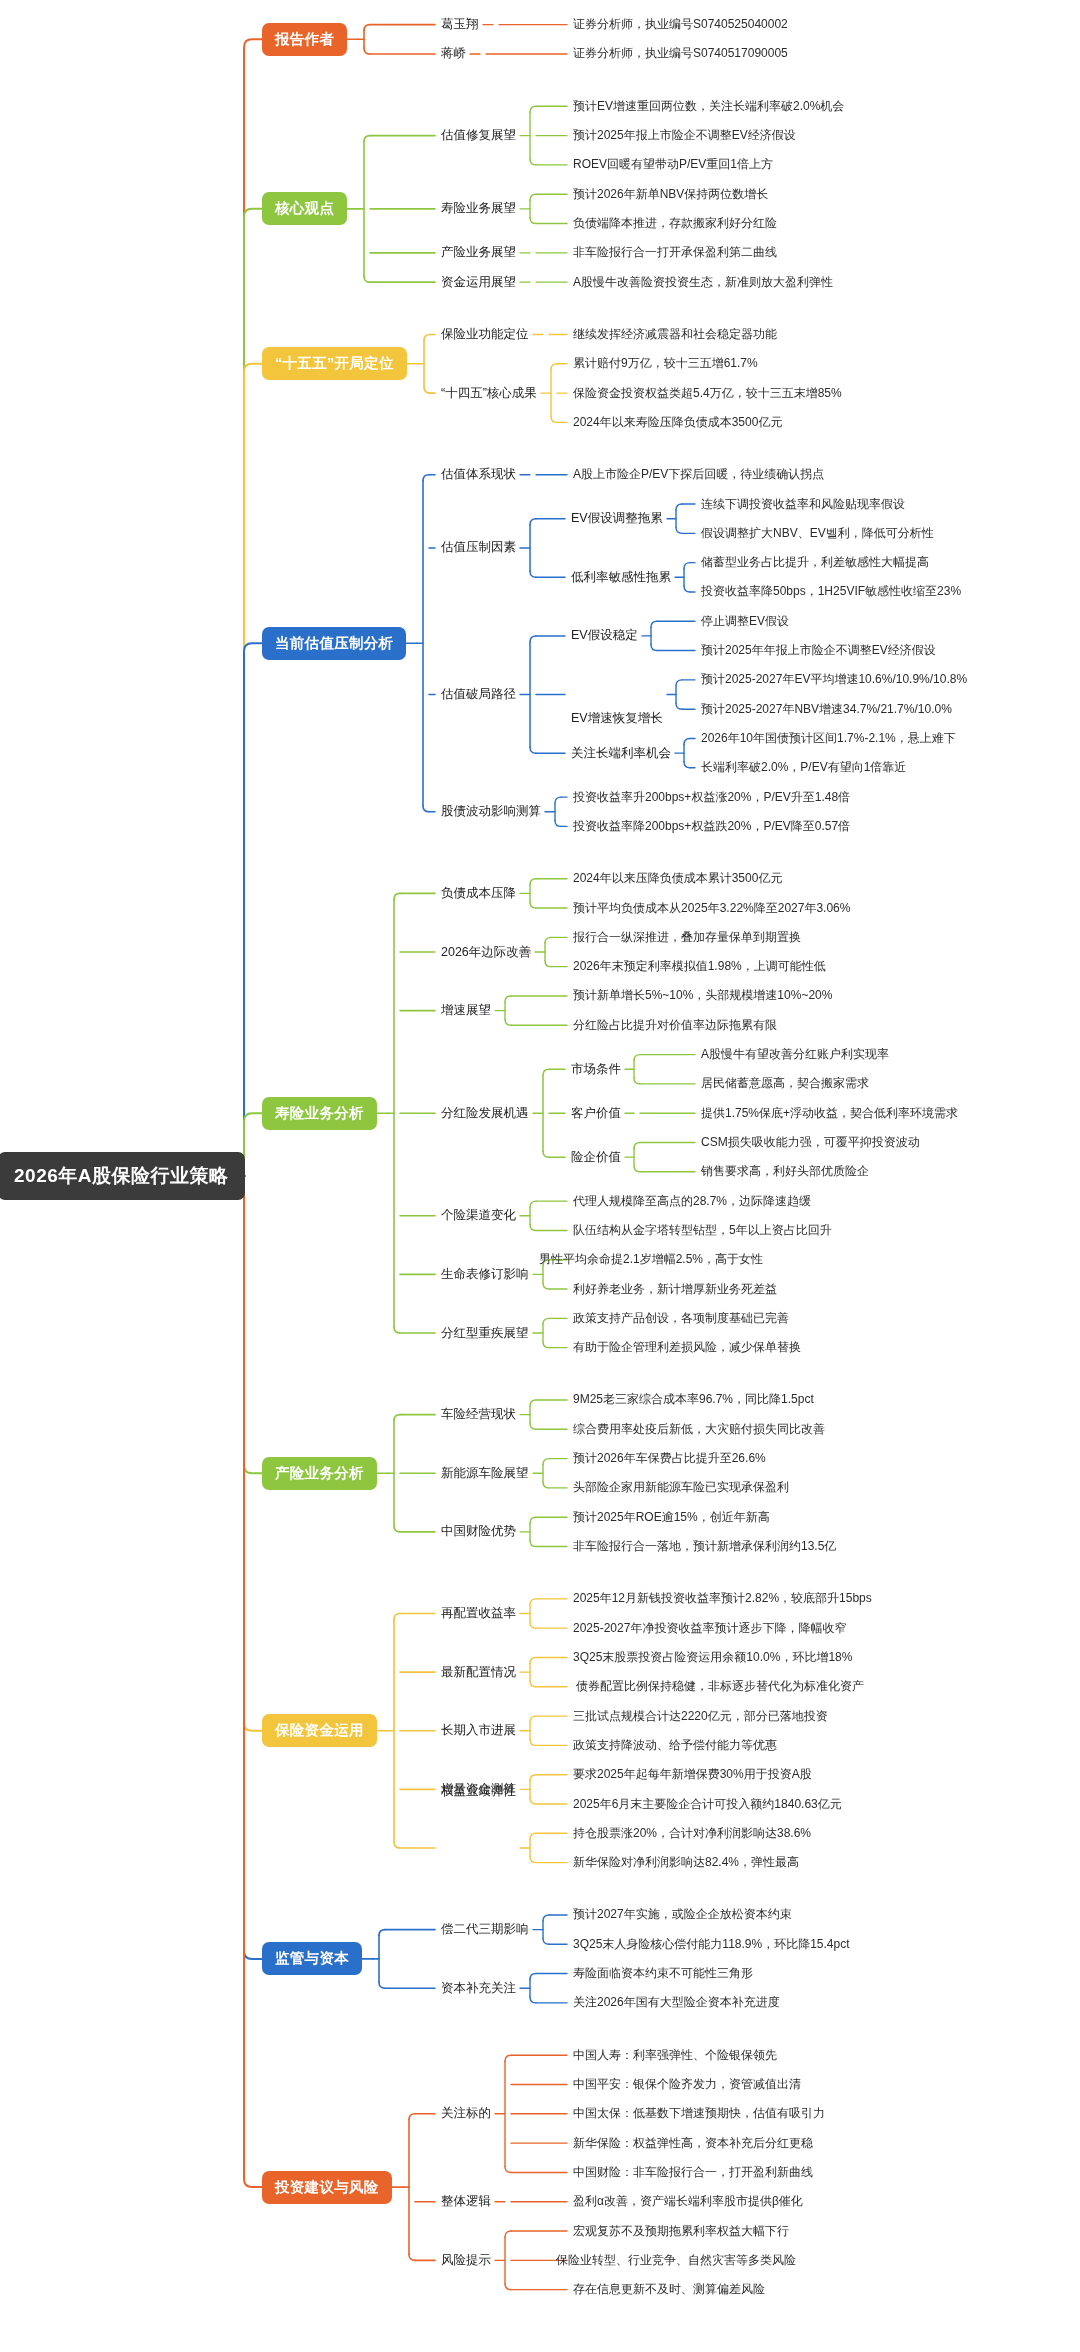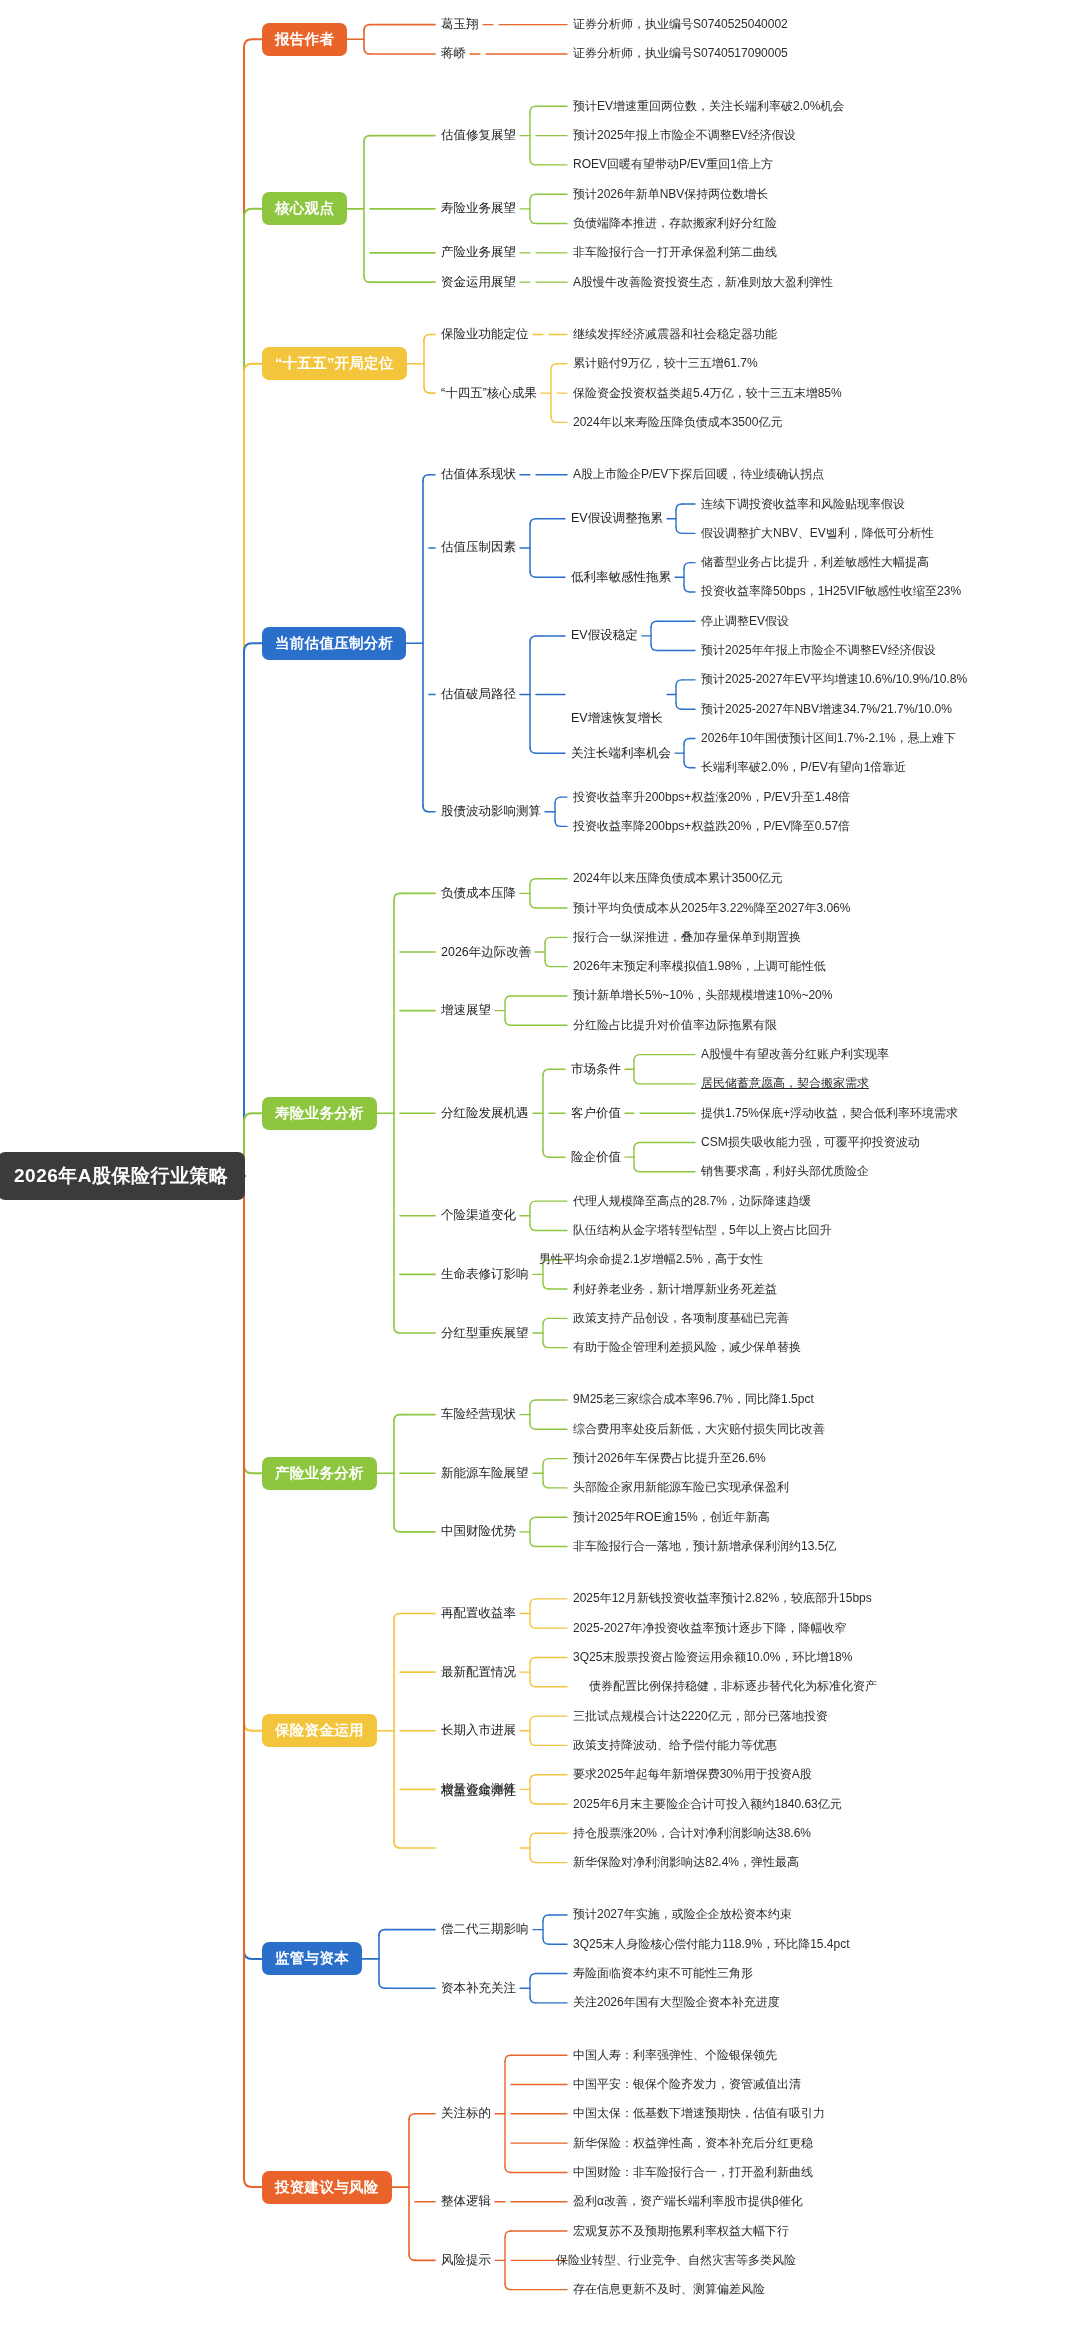--- a/index.html
+++ b/index.html
@@ -424,21 +424,21 @@
       <div class="node l3" style="left: 573px; top: 898.55px;">预计平均负债成本从2025年3.22%降至2027年3.06%</div>
       <div class="node l2" style="left: 441px; top: 942.511px;">2026年边际改善</div>
       <div class="node l3" style="left: 573px; top: 927.857px;">报行合一纵深推进，叠加存量保单到期置换</div>
       <div class="node l3" style="left: 573px; top: 957.164px;">2026年末预定利率模拟值1.98%，上调可能性低</div>
       <div class="node l2" style="left: 441px; top: 1001.12px;">增速展望</div>
       <div class="node l3" style="left: 573px; top: 986.471px;">预计新单增长5%~10%，头部规模增速10%~20%</div>
       <div class="node l3" style="left: 573px; top: 1015.78px;">分红险占比提升对价值率边际拖累有限</div>
       <div class="node l2" style="left: 441px; top: 1103.7px;">分红险发展机遇</div>
       <div class="node l2" style="left: 571px; top: 1059.74px;">市场条件</div>
       <div class="node l3" style="left: 701px; top: 1045.09px;">A股慢牛有望改善分红账户利实现率</div>
-      <div class="node l3" style="left: 701px; top: 1074.39px; text-decoration: underline;">居民储蓄意愿高，契合搬家需求</div>
+      <div class="node l3" style="left: 701px; top: 1074.39px;">居民储蓄意愿高，契合搬家需求</div>
       <div class="node l2" style="left: 571px; top: 1103.7px;">客户价值</div>
       <div class="node l3" style="left: 701px; top: 1103.7px;">提供1.75%保底+浮动收益，契合低利率环境需求</div>
       <div class="node l2" style="left: 571px; top: 1147.66px;">险企价值</div>
       <div class="node l3" style="left: 701px; top: 1133.01px;">CSM损失吸收能力强，可覆平抑投资波动</div>
       <div class="node l3" style="left: 701px; top: 1162.31px;">销售要求高，利好头部优质险企</div>
       <div class="node l2" style="left: 441px; top: 1206.27px;">个险渠道变化</div>
       <div class="node l3" style="left: 573px; top: 1191.62px;">代理人规模降至高点的28.7%，边际降速趋缓</div>
       <div class="node l3" style="left: 573px; top: 1220.93px; text-align: center;">队伍结构从金字塔转型钻型，5年以上资占比回升</div>
       <div class="node l2" style="left: 441px; top: 1264.89px;">生命表修订影响</div>
       <div class="node l3" style="left: 539px; top: 1250.23px;">男性平均余命提2.1岁增幅2.5%，高于女性</div>
@@ -455,21 +455,21 @@
       <div class="node l3" style="left: 573px; top: 1478.41px;">头部险企家用新能源车险已实现承保盈利</div>
       <div class="node l2" style="left: 441px; top: 1522.37px;">中国财险优势</div>
       <div class="node l3" style="left: 573px; top: 1507.72px;">预计2025年ROE逾15%，创近年新高</div>
       <div class="node l3" style="left: 573px; top: 1537.02px;">非车险报行合一落地，预计新增承保利润约13.5亿</div>
       <div class="node l1" style="left: 262px; top: 1714.24px; background: rgb(242, 197, 61);">保险资金运用</div>
       <div class="node l2" style="left: 441px; top: 1604.01px;">再配置收益率</div>
       <div class="node l3" style="left: 573px; top: 1589.36px;">2025年12月新钱投资收益率预计2.82%，较底部升15bps</div>
       <div class="node l3" style="left: 573px; top: 1618.67px;">2025-2027年净投资收益率预计逐步下降，降幅收窄</div>
       <div class="node l2" style="left: 441px; top: 1662.63px;">最新配置情况</div>
       <div class="node l3" style="left: 573px; top: 1647.97px;">3Q25末股票投资占险资运用余额10.0%，环比增18%</div>
-      <div class="node l3" style="left: 589px; top: 1677.28px;">债券配置比例保持稳健，非标逐步替代化为标准化资产</div>
+      <div class="node l3" style="left: 576px; top: 1677.28px;">债券配置比例保持稳健，非标逐步替代化为标准化资产</div>
       <div class="node l2" style="left: 441px; top: 1721.24px;">长期入市进展</div>
       <div class="node l3" style="left: 573px; top: 1706.59px;">三批试点规模合计达2220亿元，部分已落地投资</div>
       <div class="node l3" style="left: 573px; top: 1735.89px;">政策支持降波动、给予偿付能力等优惠</div>
       <div class="node l2" style="left: 441px; top: 1779.85px;">增量资金测算</div>
       <div class="node l3" style="left: 573px; top: 1765.2px;">要求2025年起每年新增保费30%用于投资A股</div>
       <div class="node l3" style="left: 573px; top: 1794.51px;">2025年6月末主要险企合计可投入额约1840.63亿元</div>
       <div class="node l2" style="left: 441px; top: 1782px;">权益业绩弹性</div>
       <div class="node l3" style="left: 573px; top: 1823.81px;">持仓股票涨20%，合计对净利润影响达38.6%</div>
       <div class="node l3" style="left: 573px; top: 1853.12px;">新华保险对净利润影响达82.4%，弹性最高</div>
       <div class="node l1" style="left: 262px; top: 1942.42px; background: rgb(42, 111, 201);">监管与资本</div>

